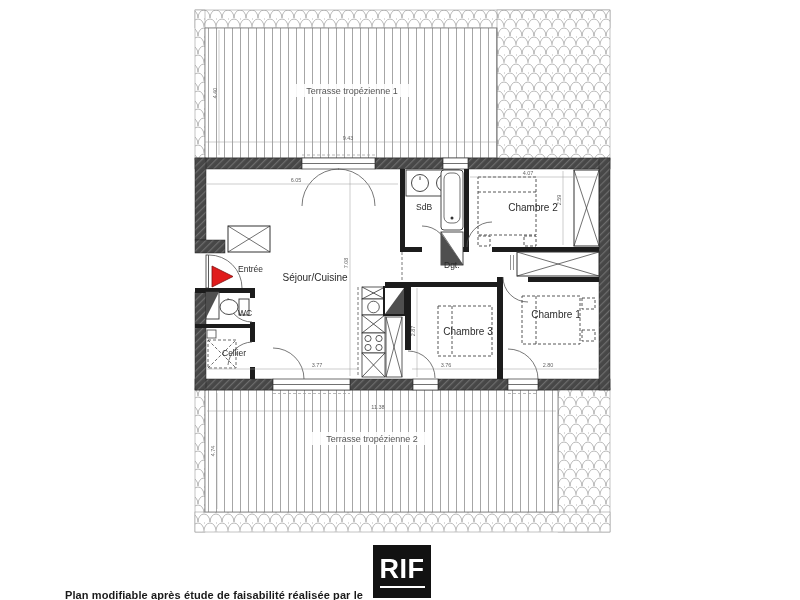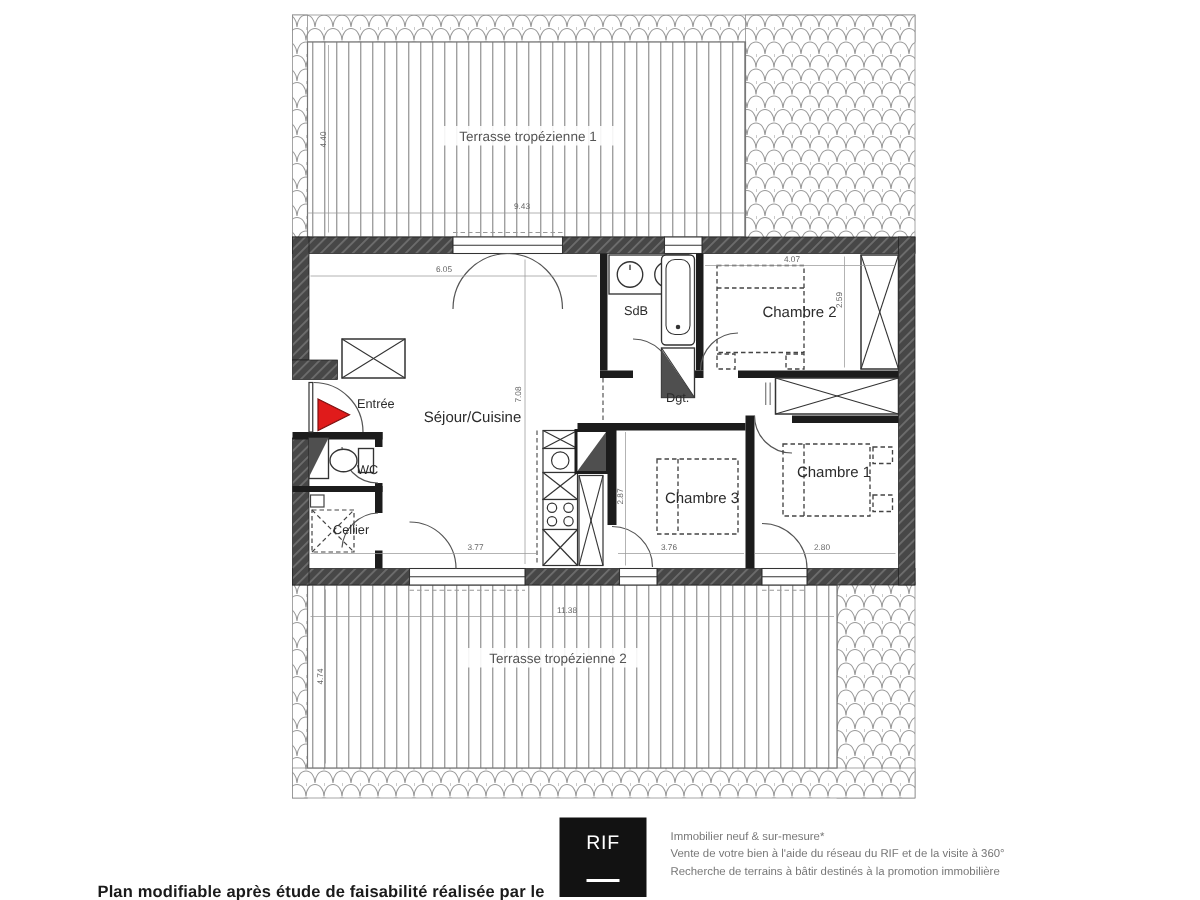--- a/index.html
+++ b/index.html
@@ -9,22 +9,22 @@
   .room-label{fill:#2b2b2b;font-size:10px;}
   .room-label-sm{fill:#2b2b2b;font-size:8.5px;}
   .terr-label{fill:#555;font-size:9px;}
   .dim{fill:#666;font-size:5.5px;}
   
   .f-left{position:absolute;left:58px;top:549px;width:312px;text-align:center;}
   .f-left .bold{font-size:11px;font-weight:bold;color:#1a1a1a;letter-spacing:0.1px;margin-top:40px;}
   .f-left .sub{font-size:6.8px;color:#999;line-height:1.35;margin-top:2px;}
   .f-logo{position:absolute;left:373px;top:545px;width:58px;height:53px;background:#121212;
           display:flex;align-items:center;justify-content:center;}
-  .f-logo span{color:#fff;font-weight:normal;font-size:13px;letter-spacing:0.5px;
-               border-bottom:2px solid #fff;padding-bottom:18px;line-height:1;}
+  .f-logo span{color:#fff;font-weight:bold;font-size:27px;letter-spacing:0.5px;
+               border-bottom:2px solid #fff;padding-bottom:3px;line-height:1;}
   .f-right{position:absolute;left:447px;top:552px;width:250px;font-size:7.6px;color:#777;line-height:1.5;}
 </style>
 </head>
 <body>
 
 <div id="page">
 
 <svg width="800" height="540" viewBox="0 0 800 540">
   <defs>
     <pattern id="tiles" width="12" height="18" patternUnits="userSpaceOnUse">
@@ -282,19 +282,14 @@
   <div class="sub">
     <div>RIF (Réseau Immobilier de France) - Société par actions simplifiées</div>
     <div>Siège social : 1 place de Paveurs, 31130, Balma - RCS TOULOUSE : 534 234 174</div>
   </div>
 </div>
 
 <div class="f-logo">
   <span>RIF</span>
 </div>
 
-<div class="f-right">
-  <div>Immobilier neuf &amp; sur-mesure*</div>
-  <div>Vente de votre bien à l'aide du réseau du RIF et de la visite à 360°</div>
-  <div>Recherche de terrains à bâtir destinés à la promotion immobilière</div>
+
 </div>
 
-</div>
-
 </body></html>

